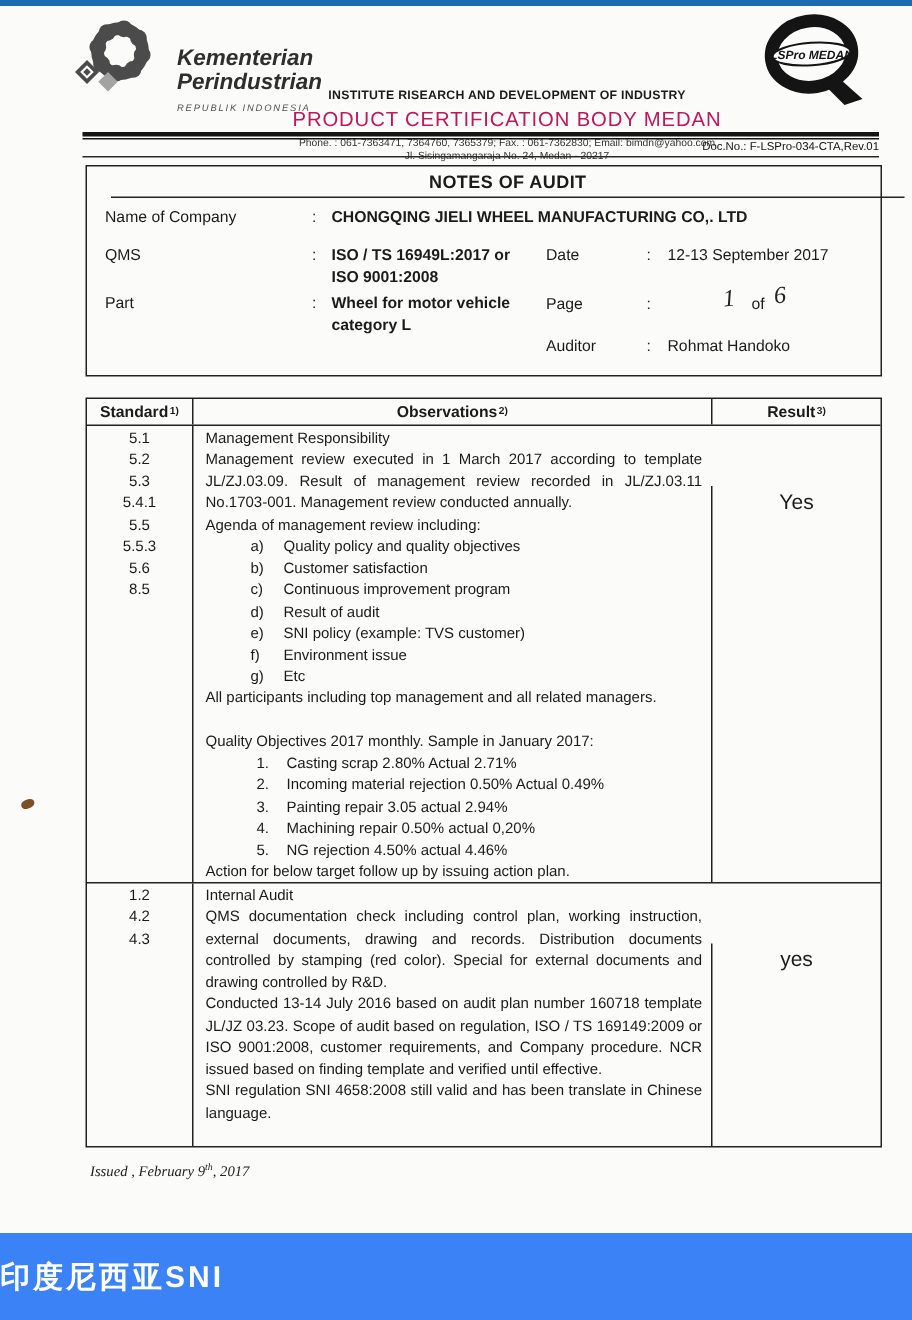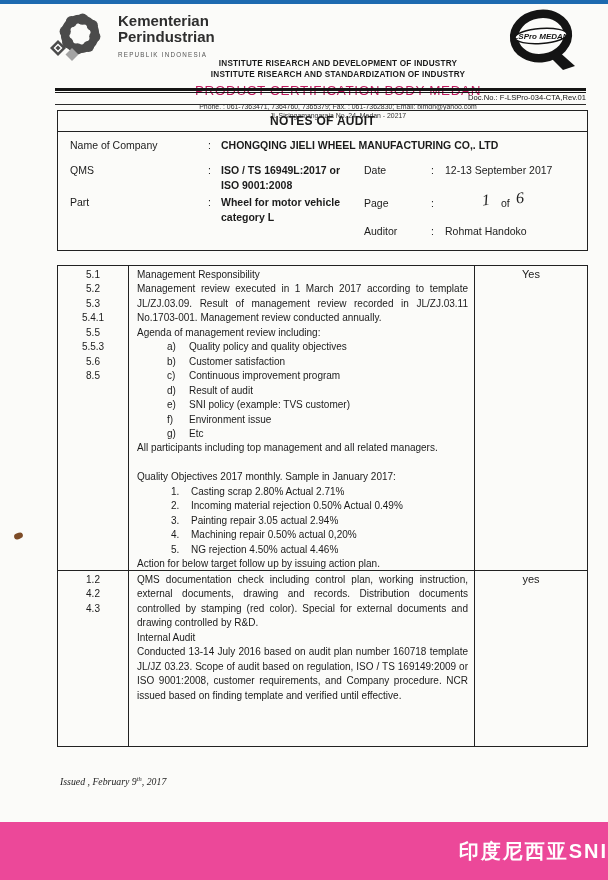--- a/index.html
+++ b/index.html
@@ -10,78 +10,78 @@
     color:#1b1b1b;
     -webkit-font-smoothing:antialiased;
   }
   .abs { position:absolute; }
 
   
   .top-strip { left:0; top:0; width:608px; height:4px; background:#1d6ab0; }
 
   
   .gov-logo { left:44px; top:12px; }
-  .gov-text { left:118px; top:13px; line-height:16px; }
+  .gov-text { left:118px; top:31px; line-height:16px;font-style:italic; }
   .gov-text .l1 { font-size:15px; font-weight:bold; color:#2e2e2e; }
   .gov-text .l3 { font-size:6.3px; letter-spacing:1.2px; color:#555; margin-top:2px; }
   .center-block { left:168px; top:22px; width:340px; text-align:center;margin-top:36px; }
   .center-block .inst { font-size:8.2px; font-weight:bold; line-height:11px; letter-spacing:0.2px; }
   .center-block .cert { font-size:13.5px; line-height:17px; margin-top:2px; letter-spacing:0.6px; color:#be185d; }
   .center-block .contact { font-size:6.9px; line-height:9px; margin-top:3px; color:#333; }
   .center-block .addr { font-size:6.9px; line-height:9px; color:#333; }
   .lspro-logo { left:503px; top:6px; }
 
   
   .double-rule { left:55px; top:88px; width:531px; }
   .double-rule .r1 { height:2.6px; background:#151515; }
   .double-rule .r2 { height:1.3px; background:#151515; margin-top:1.6px; }
   .docno { left:55px; top:93px; width:531px; text-align:right; font-size:7.6px; font-weight:normal; color:#111; }
   .doc-underline { left:55px; top:103.5px; width:531px; height:1.2px; background:#2a2a2a; }
 
   
   .notes-box { left:57px; top:110px; width:529px; height:139px; border:1.4px solid #222; background:transparent; }
-  .notes-title { position:absolute; left:0; top:0; width:100%; height:20px; border-bottom:1.4px solid #222;
+  .notes-title { position:absolute; left:16px; top:0; width:100%; height:20px; border-bottom:1.4px solid #222;
     display:flex; align-items:center; justify-content:center;
     font-size:12px; font-weight:bold; letter-spacing:0.3px; }
   .fld { position:absolute; font-size:10.5px; white-space:nowrap; }
   .lbl-l { left:12px; }  .col-l { left:150px; } .val-l { left:163px;font-weight:bold; }
   .lbl-r { left:306px; } .col-r { left:373px; } .val-r { left:387px; }
   .handwrite { font-family:"Liberation Serif", serif; font-style:italic; font-size:16px; color:#222;
     display:inline-block; transform:rotate(-6deg); }
 
   
   .tbl { left:57px; top:265px; width:529px; border:1.4px solid #222; background:transparent; }
   .trow { display:grid; grid-template-columns:70px 346px 1fr; }
   .trow + .trow { border-top:1.4px solid #222; }
   .cell { border-left:1.4px solid #222; overflow:hidden; }
   .cell:first-child { border-left:none; }
   .th { height:17px; display:flex; align-items:center; justify-content:center;
     font-size:10.5px; font-weight:bold; }
   .hsup { font-size:6.8px; font-weight:bold; vertical-align:super; margin-left:1px; }
   .std-cell { text-align:center; padding-top:2px; }
-  .res-cell { text-align:center; padding-top:2px; font-size:11px; }
+  .res-cell { text-align:center; padding-top:2px; font-size:14px;margin-top:40px; }
   .obs-cell { padding:2px 6px 0 8px; }
   .t14 { font-size:10px; line-height:14.45px; }
   .just { text-align:justify; }
   .li-row { display:flex; }
   .li-m-a { margin-left:30px; width:22px; flex:none; }
   .li-m-n { margin-left:34px; width:20px; flex:none; }
   .li-t { flex:1; }
   .spacer { height:14.45px; }
   .row1 { height:304px; }
   .row2 { height:175px; }
 
   
   .issued { left:60px; top:775px; font-family:"Liberation Serif", serif; font-style:italic;
     font-size:9.8px; color:#222; }
   .issued sup { font-size:6.5px; }
   .speck { left:14px; top:533px; width:9px; height:6px; background:#7d4c28; border-radius:50% 40% 50% 40%;
     transform:rotate(-15deg); }
-  .banner { left:0; top:822px; width:608px; height:58px; background:#ec4899;
-    display:flex; align-items:center; justify-content:flex-end;
+  .banner { left:0; top:822px; width:608px; height:58px; background:#3b82f6;
+    display:flex; align-items:center; justify-content:flex-start;
     color:#ffffff; font-size:20px; font-weight:bold; letter-spacing:2px; }
 </style>
 </head>
 <body>
 
 <div class="abs top-strip"></div>
 
 <div class="abs gov-logo">
   <svg width="66" height="56" viewBox="0 0 66 56">
     <g fill="#4b4b4b">
@@ -103,21 +103,20 @@
 </div>
 
 <div class="abs gov-text">
   <div class="l1">Kementerian</div>
   <div class="l1">Perindustrian</div>
   <div class="l3">REPUBLIK INDONESIA</div>
 </div>
 
 <div class="abs center-block">
   <div class="inst">INSTITUTE RISEARCH AND DEVELOPMENT OF INDUSTRY</div>
-  <div class="inst">INSTITUTE RISEARCH AND STANDARDIZATION OF INDUSTRY</div>
   <div class="cert">PRODUCT CERTIFICATION BODY MEDAN</div>
   <div class="contact">Phone. : 061-7363471, 7364760, 7365379; Fax. : 061-7362830; Email: bimdn@yahoo.com</div>
   <div class="addr">Jl. Sisingamangaraja No. 24, Medan - 20217</div>
 </div>
 
 <div class="abs lspro-logo">
   <svg width="82" height="74" viewBox="0 0 82 74">
     <ellipse cx="38" cy="30" rx="27" ry="22" fill="none" stroke="#141414" stroke-width="8.5" transform="rotate(-9 38 30)"></ellipse>
     <path d="M54 44 L72 60 L60 64 L46 50 Z" fill="#141414"></path>
     <ellipse cx="38" cy="30" rx="26" ry="7.5" fill="#ffffff" stroke="#141414" stroke-width="1.4" transform="rotate(-4 38 30)"></ellipse>
@@ -163,20 +162,34 @@
   <div class="fld" style="left:458px; top:78px">
     <span class="handwrite">6</span>
   </div>
 
   <div class="fld lbl-r" style="top:114px">Auditor</div>
   <div class="fld col-r" style="top:114px">:</div>
   <div class="fld val-r" style="top:114px">Rohmat Handoko</div>
 </div>
 
 <div class="abs tbl">
+  <div class="trow">
+    <div class="cell th">
+      <span>Standard</span>
+        <span class="hsup">1)</span>
+    </div>
+    <div class="cell th">
+      <span>Observations</span>
+        <span class="hsup">2)</span>
+    </div>
+    <div class="cell th">
+      <span>Result</span>
+        <span class="hsup">3)</span>
+    </div>
+  </div>
 
   <div class="trow row1">
     <div class="cell std-cell">
       <div>
           <div class="t14">5.1</div>
           <div class="t14">5.2</div>
           <div class="t14">5.3</div>
           <div class="t14">5.4.1</div>
           <div class="t14">5.5</div>
           <div class="t14">5.5.3</div>
@@ -250,23 +263,24 @@
 
   <div class="trow row2">
     <div class="cell std-cell">
       <div>
           <div class="t14">1.2</div>
           <div class="t14">4.2</div>
           <div class="t14">4.3</div>
         </div>
     </div>
     <div class="cell obs-cell">
+      <div class="t14">Internal Audit</div>
       <div class="t14 just">QMS documentation check including control plan, working instruction, external documents, drawing and records. Distribution documents controlled by stamping (red color). Special for external documents and drawing controlled by R&amp;D.</div>
-      <div class="t14">Internal Audit</div>
       <div class="t14 just">Conducted 13-14 July 2016 based on audit plan number 160718 template JL/JZ 03.23. Scope of audit based on regulation, ISO / TS 169149:2009 or ISO 9001:2008, customer requirements, and Company procedure. NCR issued based on finding template and verified until effective.</div>
+      <div class="t14 just">SNI regulation SNI 4658:2008 still valid and has been translate in Chinese language.</div>
     </div>
     <div class="cell res-cell">yes</div>
   </div>
 </div>
 
 <div class="abs issued">
   <span>Issued , February 9</span><sup>th</sup><span>, 2017</span>
 </div>
 
 <div class="abs speck"></div>

